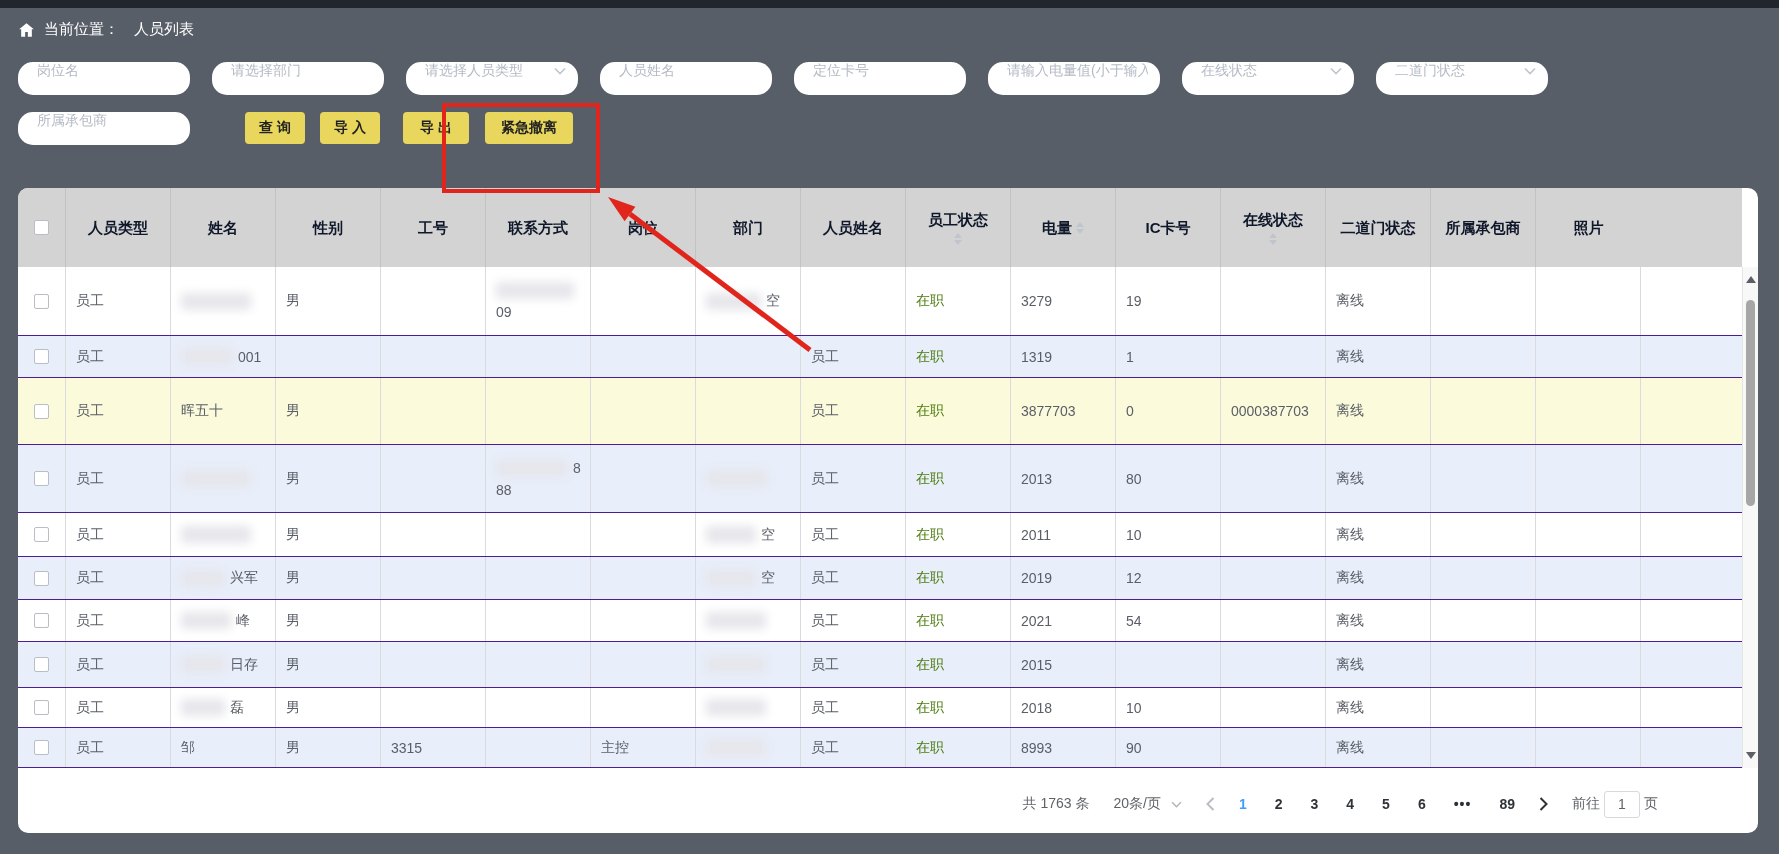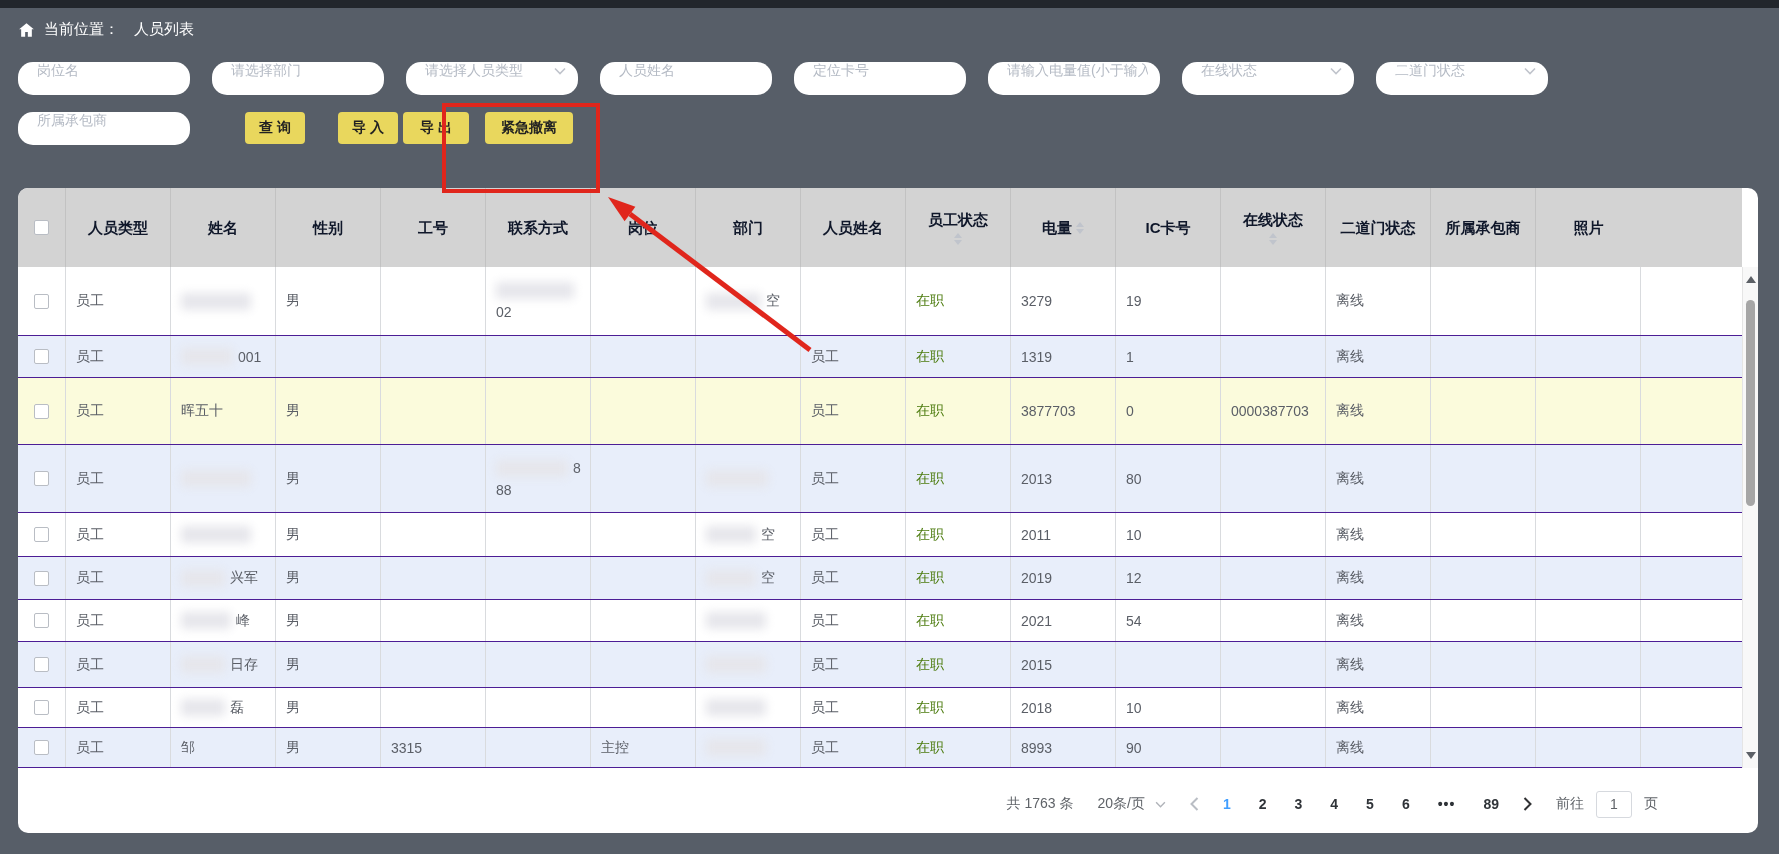--- a/index.html
+++ b/index.html
@@ -56,21 +56,21 @@
   .vthumb{position:absolute;left:3px;top:33px;width:9px;height:206px;background:#a6a6a6;border-radius:6px;}
   
   .pager{position:absolute;top:600px;right:100px;height:32px;display:flex;align-items:center;gap:24px;
          font-size:14px;color:#5f6368;}
   .psize{display:flex;align-items:center;gap:10px;cursor:pointer;}
   .pages{display:flex;align-items:center;gap:28px;}
   .pg{font-weight:700;color:#2f3338;cursor:pointer;}
   .pg.active{color:#409eff;}
   .dots{font-weight:700;color:#2f3338;letter-spacing:1px;cursor:pointer;}
   .pchev{display:flex;align-items:center;cursor:pointer;}
-  .goto{display:flex;align-items:center;gap:12px;}
+  .goto{display:flex;align-items:center;gap:4px;}
   .goto-input{width:36px;height:27px;border:1px solid #d6d9de;border-radius:3px;text-align:center;font-size:14px;
               color:#5f6368;font-family:inherit;box-sizing:border-box;background:#fff;}
 </style>
 </head>
 <body>
 
 <div class="page">
   <div class="topstrip"></div>
 
   <div class="breadcrumb">
@@ -125,21 +125,21 @@
     </div>
   </div>
 
   <div class="filters2">
     <div class="field">
       <span class="ph">所属承包商</span>
     </div>
   </div>
 
   <button class="btn" style="left:245px;width:60px;">查 询</button>
-  <button class="btn" style="left:338px;width:60px;">导 入</button>
+  <button class="btn" style="left:320px;width:60px;">导 入</button>
   <button class="btn" style="left:403px;width:66px;">导 出</button>
   <button class="btn" style="left:485px;width:88px;">紧急撤离</button>
 
   <div class="redbox"></div>
   <svg class="arrow-svg" viewBox="0 0 225 168">
     <line x1="32" y1="22" x2="212" y2="158" stroke="#e0261c" stroke-width="5"></line>
     <polygon points="10,5 37.4,14.8 26.6,29.2" fill="#e0261c"></polygon>
   </svg>
 
   <div class="card">
@@ -203,21 +203,21 @@
               <span>男</span>
             </span>
           </div>
           <div class="td"></div>
           <div class="td">
             <span class="lines">
               <span class="line">
                 <span class="blurb" style="width: 78px;"></span>
               </span>
               <span class="line">
-                <span>02</span>
+                <span>09</span>
               </span>
             </span>
           </div>
           <div class="td"></div>
           <div class="td">
             <span class="line">
               <span class="blurb" style="width: 55px;"></span>
               <span>空</span>
             </span>
           </div>

